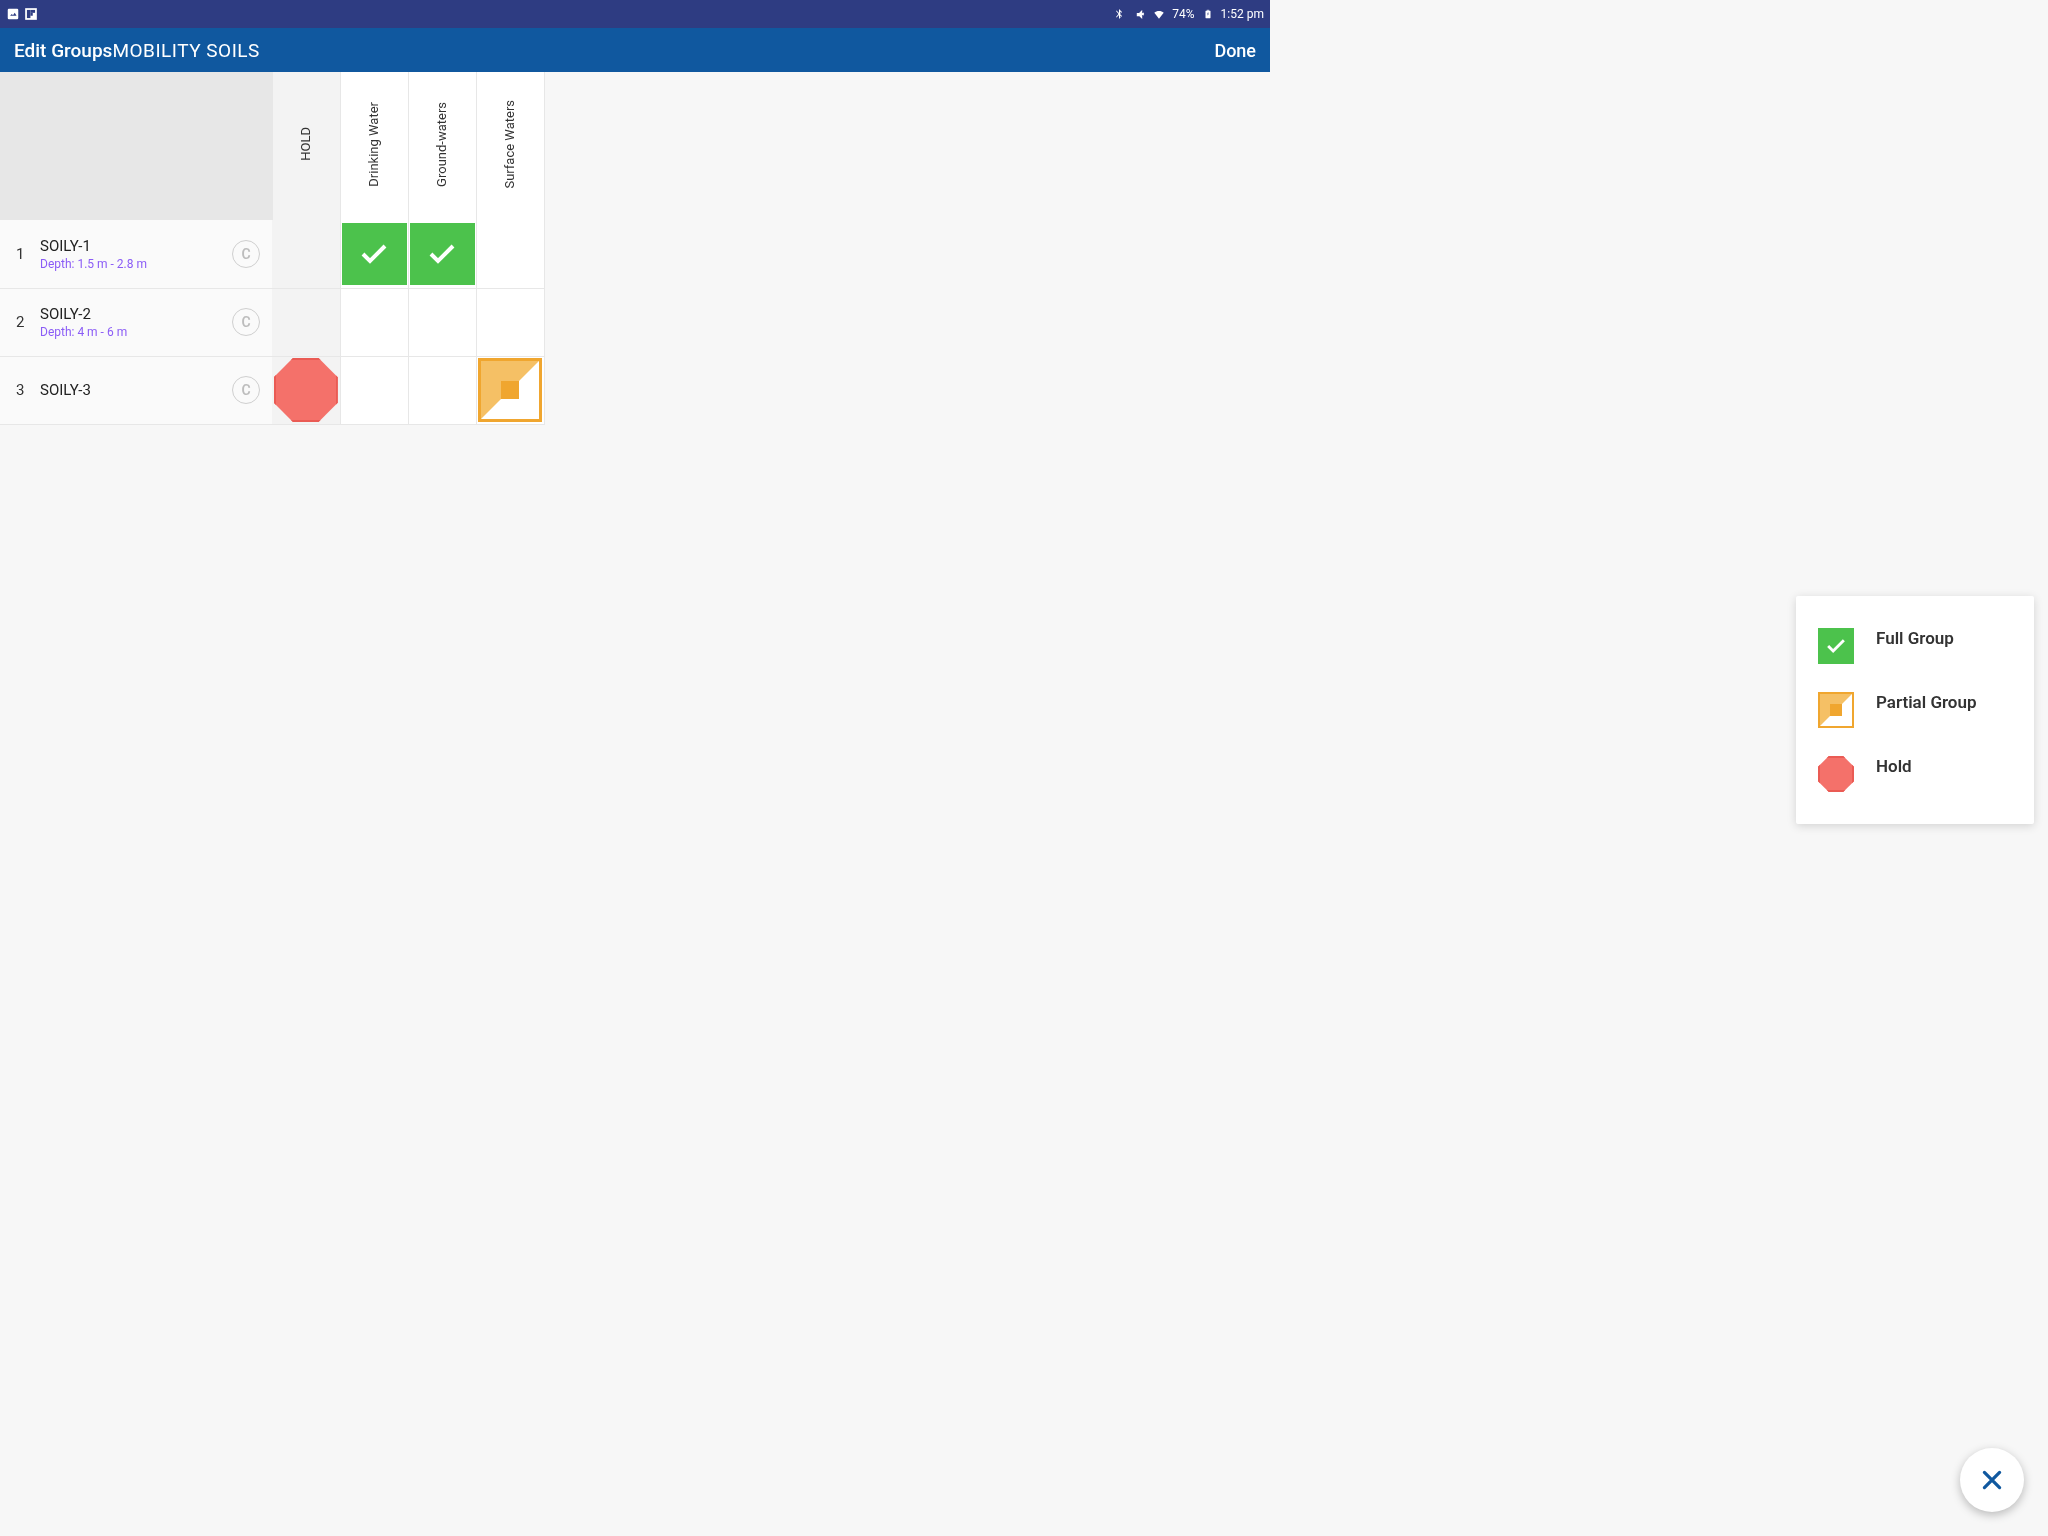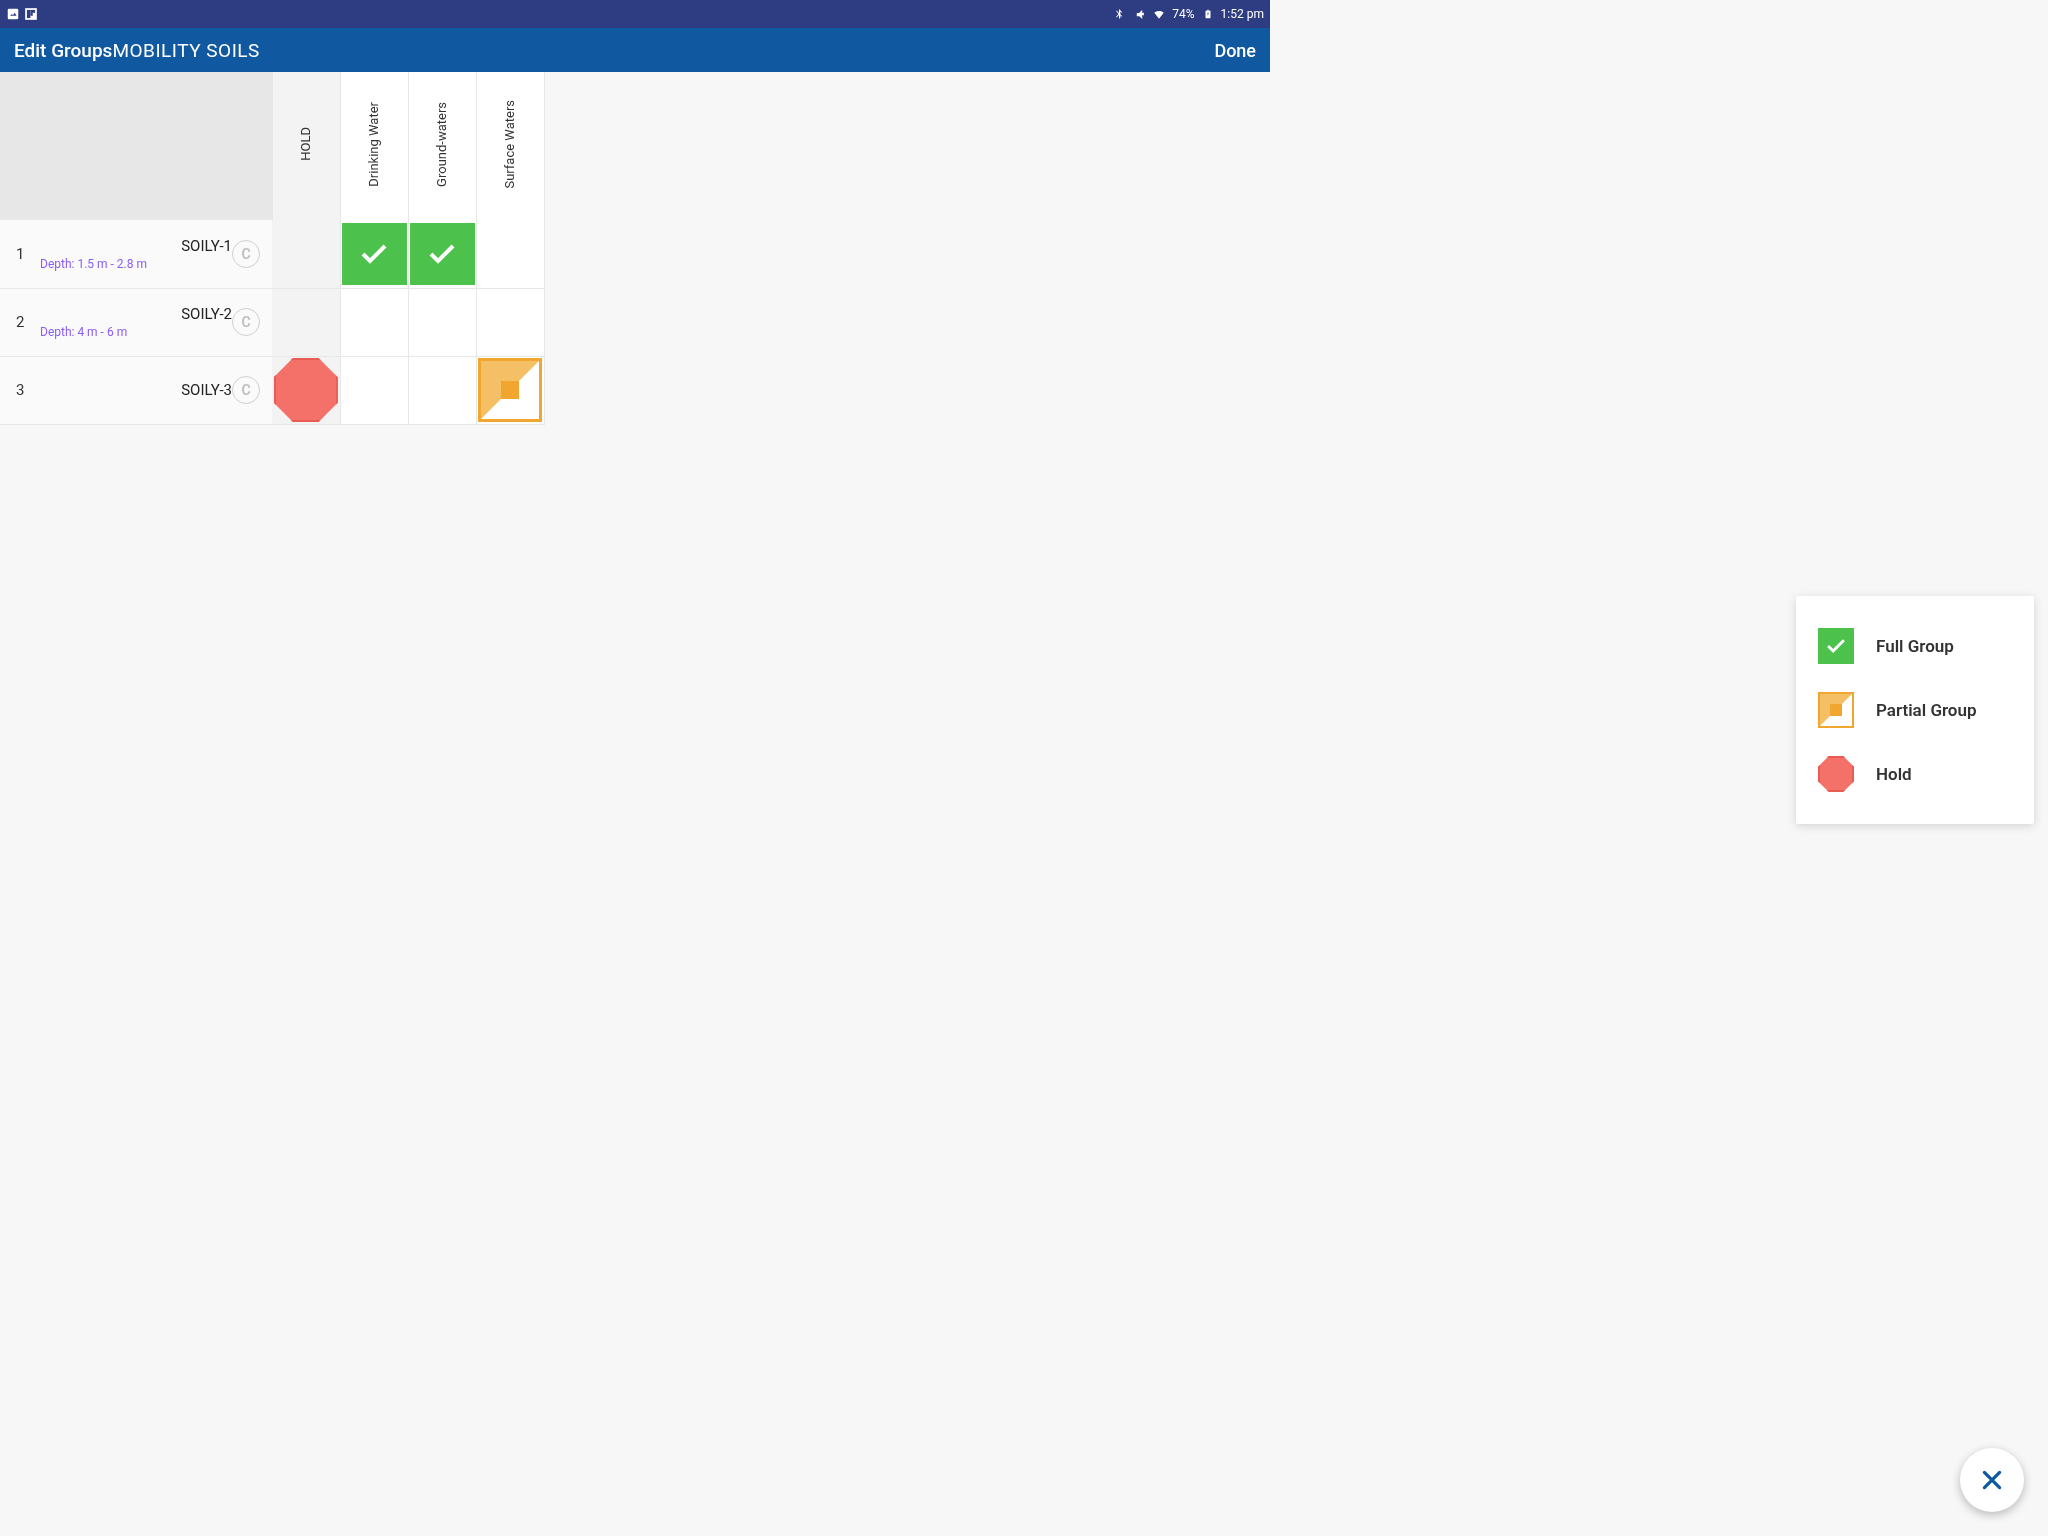--- a/index.html
+++ b/index.html
@@ -71,21 +71,21 @@
   tbody tr:not(:last-child) td { border-bottom: 1px solid #e7e7e7; }
   td.rowhead {
     width: 272px;
     background: #fafafa;
     padding: 0 12px 0 16px;
     border-bottom: 1px solid #e7e7e7;
   }
   .rowhead-inner { display: flex; align-items: center; }
   .rownum { width: 20px; font-size: 15px; color: #333; }
   .rowtext { flex: 1; padding-left: 4px; }
-  .row-title { font-size: 15px; color: #222; text-align: right; }
+  .row-title { font-size: 15px; color: #222; }
   .row-sub { font-size: 12px; color: #8b5cf6; margin-top: 2px; }
   .c-badge {
     width: 28px; height: 28px; border-radius: 50%;
     border: 1.5px solid #cfcfcf;
     display: flex; align-items: center; justify-content: center;
     color: #bdbdbd; font-size: 14px; font-weight: 600;
     margin-left: auto;
   }
   
   td.cell {
@@ -165,21 +165,21 @@
     right: 14px;
     top: 596px;
     width: 238px;
     background: #fff;
     box-shadow: 0 2px 10px rgba(0,0,0,0.15);
     border-radius: 2px;
     padding: 18px 22px;
   }
   .legend-row {
     display: flex;
-    align-items: center;
+    align-items: flex-start;
     gap: 22px;
     padding: 14px 0;
   }
   .legend-icon { width: 36px; height: 36px; display: flex; align-items: center; justify-content: center; }
   .legend-full {
     width: 36px; height: 36px; background: #4cc24c;
     display: flex; align-items: center; justify-content: center;
   }
   .legend-label { font-size: 17px; font-weight: 600; color: #333; }
   

